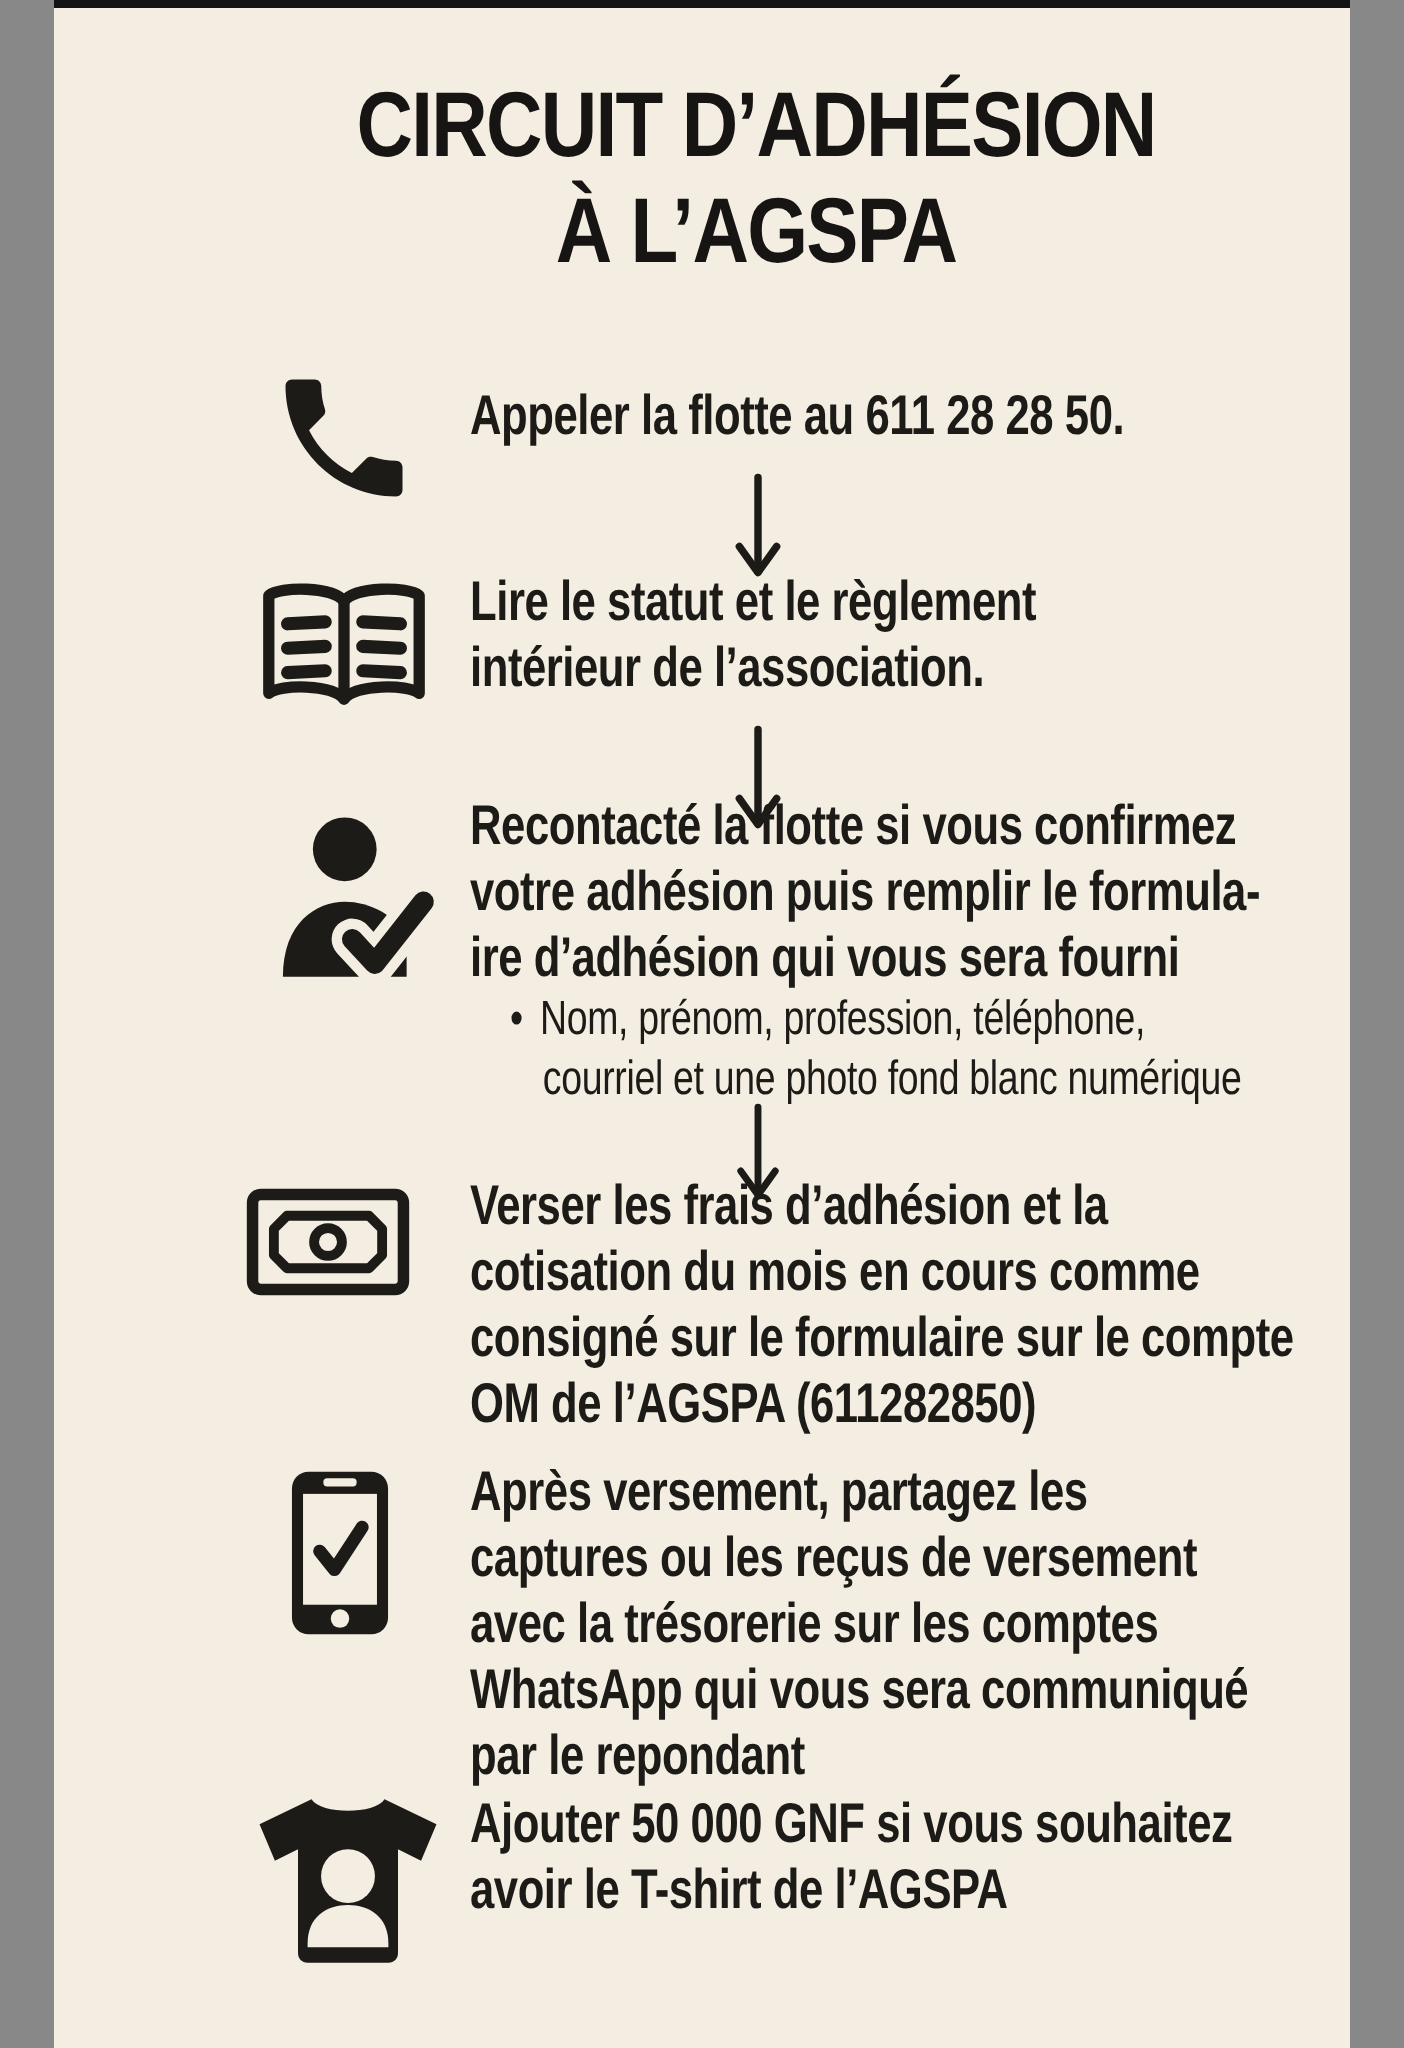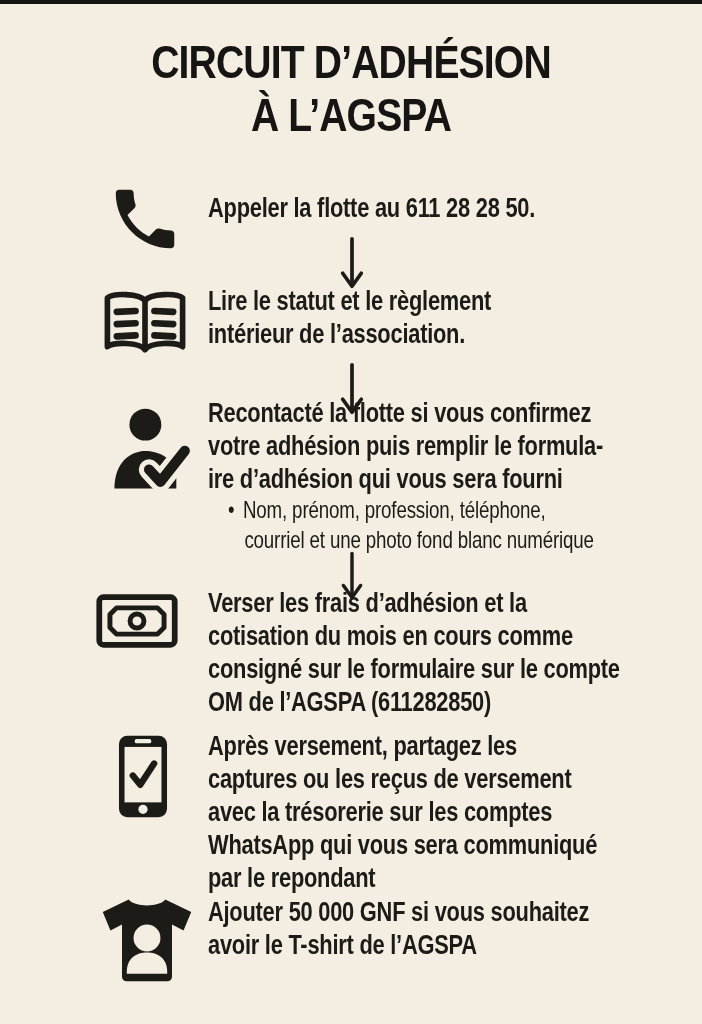--- a/index.html
+++ b/index.html
@@ -1,18 +1,18 @@
 <!DOCTYPE html>
 <html><head>
 <meta charset="utf-8">
 <style>
   html,body{margin:0;padding:0;background:#888;}
   .canvas{
     position:relative;
-    width:702px;height:1024px;
+    width:648px;height:1024px;
     margin:0 auto;
     background:#f4eee2;
     overflow:hidden;
     font-family:"Liberation Sans","DejaVu Sans",sans-serif;
     color:#1d1b17;
   }
   .topbar{
     position:absolute;left:0;top:0;width:702px;height:4px;background:#141414;
   }
   .title{

